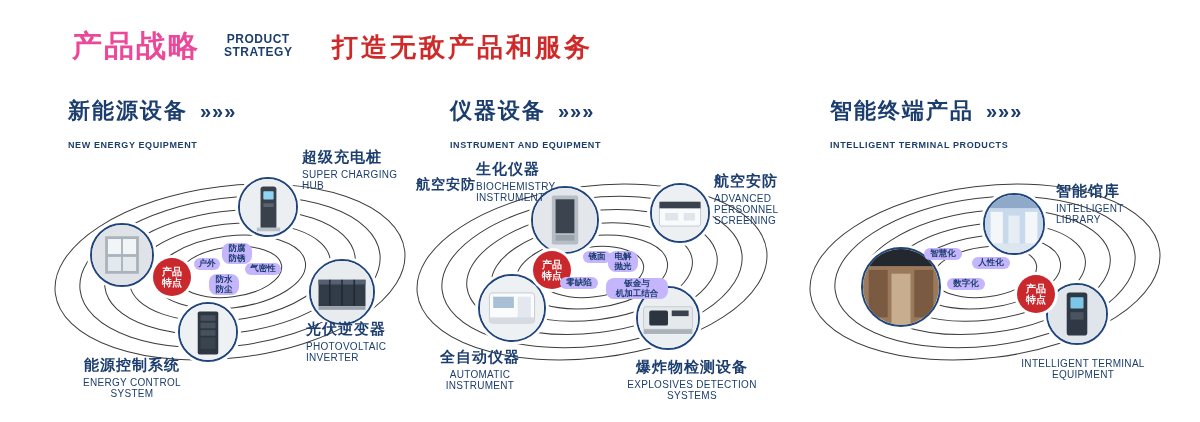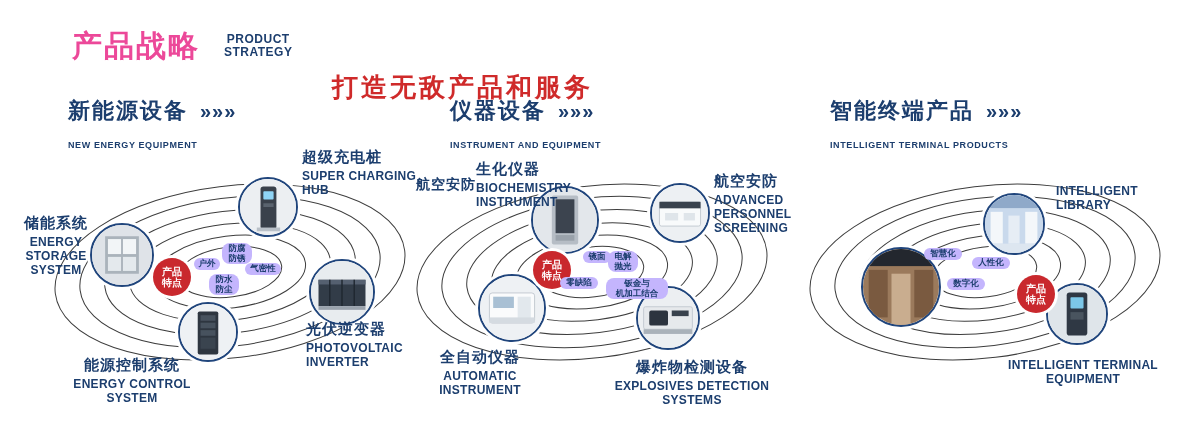--- a/index.html
+++ b/index.html
@@ -6,41 +6,41 @@
   html,body { background:#fff; }
   body { font-family:"Liberation Sans","DejaVu Sans",sans-serif; }
   .canvas { position:relative; width:1200px; height:422px; background:#ffffff; overflow:hidden; }
 
   
   .brand-title { position:absolute; left:72px; top:26px; font-size:30px; font-weight:bold;
                  color:#ec4899; letter-spacing:2px; }
   .brand-sub { position:absolute; left:224px; top:33px; color:#1c3e6e; font-size:12px;
                font-weight:bold; line-height:13px; letter-spacing:0.5px;text-align:center; }
   .slogan { position:absolute; left:332px; top:30px; font-size:26px; font-weight:bold;
-            color:#cf2a2a; letter-spacing:3px;margin-top:40px; }
+            color:#cf2a2a; letter-spacing:3px; }
 
   
   .sec-title { position:absolute; color:#1c3e6e; }
   .st-row { display:flex; align-items:center; gap:12px; }
   .sec-title .cn { font-size:22px; font-weight:bold; letter-spacing:2px; }
   .arrows { font-size:20px; font-weight:bold; color:#1c3e6e; letter-spacing:1px; line-height:1; }
   .sec-title .en { margin-top:14px; font-size:9px; font-weight:bold; letter-spacing:0.6px; }
 
   
   .orbits { position:absolute; }
 
   
   .node { position:absolute; border-radius:50%; border:2px solid #20457c;
           background:#fff; overflow:hidden; box-shadow:0 0 0 3px #fff; }
   .node svg { display:block; width:100%; height:100%; }
 
   
   .nlabel { position:absolute; color:#1c3e6e; }
   .nlabel .lcn { font-size:15px; font-weight:bold; letter-spacing:1px; }
-  .nlabel .len { font-size:12px; font-weight:bold; margin-top:2px; letter-spacing:0.3px; }
+  .nlabel .len { font-size:10px; font-weight:normal; margin-top:2px; letter-spacing:0.3px; }
   .ta-c { text-align:center; }
   .side-label { position:absolute; color:#1c3e6e; font-size:14px; font-weight:bold; letter-spacing:1px; }
 
   
   .badge { position:absolute; width:38px; height:38px; border-radius:50%; background:#c9282d;
            color:#fff; display:flex; align-items:center; justify-content:center; text-align:center;
            font-size:10px; font-weight:bold; line-height:11px; white-space:pre-line;
            box-shadow:0 0 0 3px #fff; }
 
   
@@ -82,24 +82,20 @@
   <div class="node" style="left:90px; top:223px; width:64px; height:64px;">
     <svg viewBox="0 0 64 64">
       <rect width="64" height="64" fill="#dfe3e8"></rect>
       <rect x="14" y="12" width="36" height="40" fill="#aab3bb"></rect>
       <rect x="17" y="15" width="14" height="16" fill="#f2f5f7"></rect>
       <rect x="33" y="15" width="14" height="16" fill="#f2f5f7"></rect>
       <rect x="17" y="34" width="14" height="15" fill="#e4e9ed"></rect>
       <rect x="33" y="34" width="14" height="15" fill="#e4e9ed"></rect>
     </svg>
   </div>
-  <div class="nlabel ta-c" style="left:14px; top:214px; width:84px;">
-    <div class="lcn">储能系统</div>
-    <div class="len">ENERGY STORAGE SYSTEM</div>
-  </div>
 
   <div class="node" style="left:238px; top:177px; width:60px; height:60px;">
     <svg viewBox="0 0 60 60">
       <rect width="60" height="60" fill="#eceff2"></rect>
       <rect x="22" y="8" width="17" height="46" rx="3" fill="#3a414b"></rect>
       <rect x="25" y="13" width="11" height="9" rx="1" fill="#8fd4f5"></rect>
       <rect x="25" y="26" width="11" height="4" fill="#5a636e"></rect>
       <rect x="18" y="52" width="25" height="4" fill="#b9c0c8"></rect>
     </svg>
   </div>
@@ -256,20 +252,21 @@
     <svg viewBox="0 0 62 62">
       <rect width="62" height="62" fill="#c9d9ec"></rect>
       <rect x="0" y="0" width="62" height="14" fill="#8fa9c9"></rect>
       <rect x="6" y="18" width="13" height="34" fill="#f4f7fa"></rect>
       <rect x="43" y="18" width="13" height="34" fill="#f4f7fa"></rect>
       <rect x="25" y="22" width="12" height="30" fill="#e6edf5"></rect>
       <rect x="0" y="52" width="62" height="10" fill="#dde6f0"></rect>
     </svg>
   </div>
   <div class="nlabel" style="left:1056px; top:182px; width:110px;">
+    <div class="lcn">智能馆库</div>
     <div class="len">INTELLIGENT LIBRARY</div>
   </div>
 
   <div class="node" style="left:861px; top:247px; width:80px; height:80px;">
     <svg viewBox="0 0 80 80">
       <rect width="80" height="80" fill="#9b7a5c"></rect>
       <rect x="0" y="0" width="80" height="18" fill="#23272e"></rect>
       <rect x="6" y="22" width="20" height="50" fill="#7a5a40"></rect>
       <rect x="54" y="22" width="20" height="50" fill="#7a5a40"></rect>
       <rect x="30" y="26" width="20" height="54" fill="#c9ad8f"></rect>

